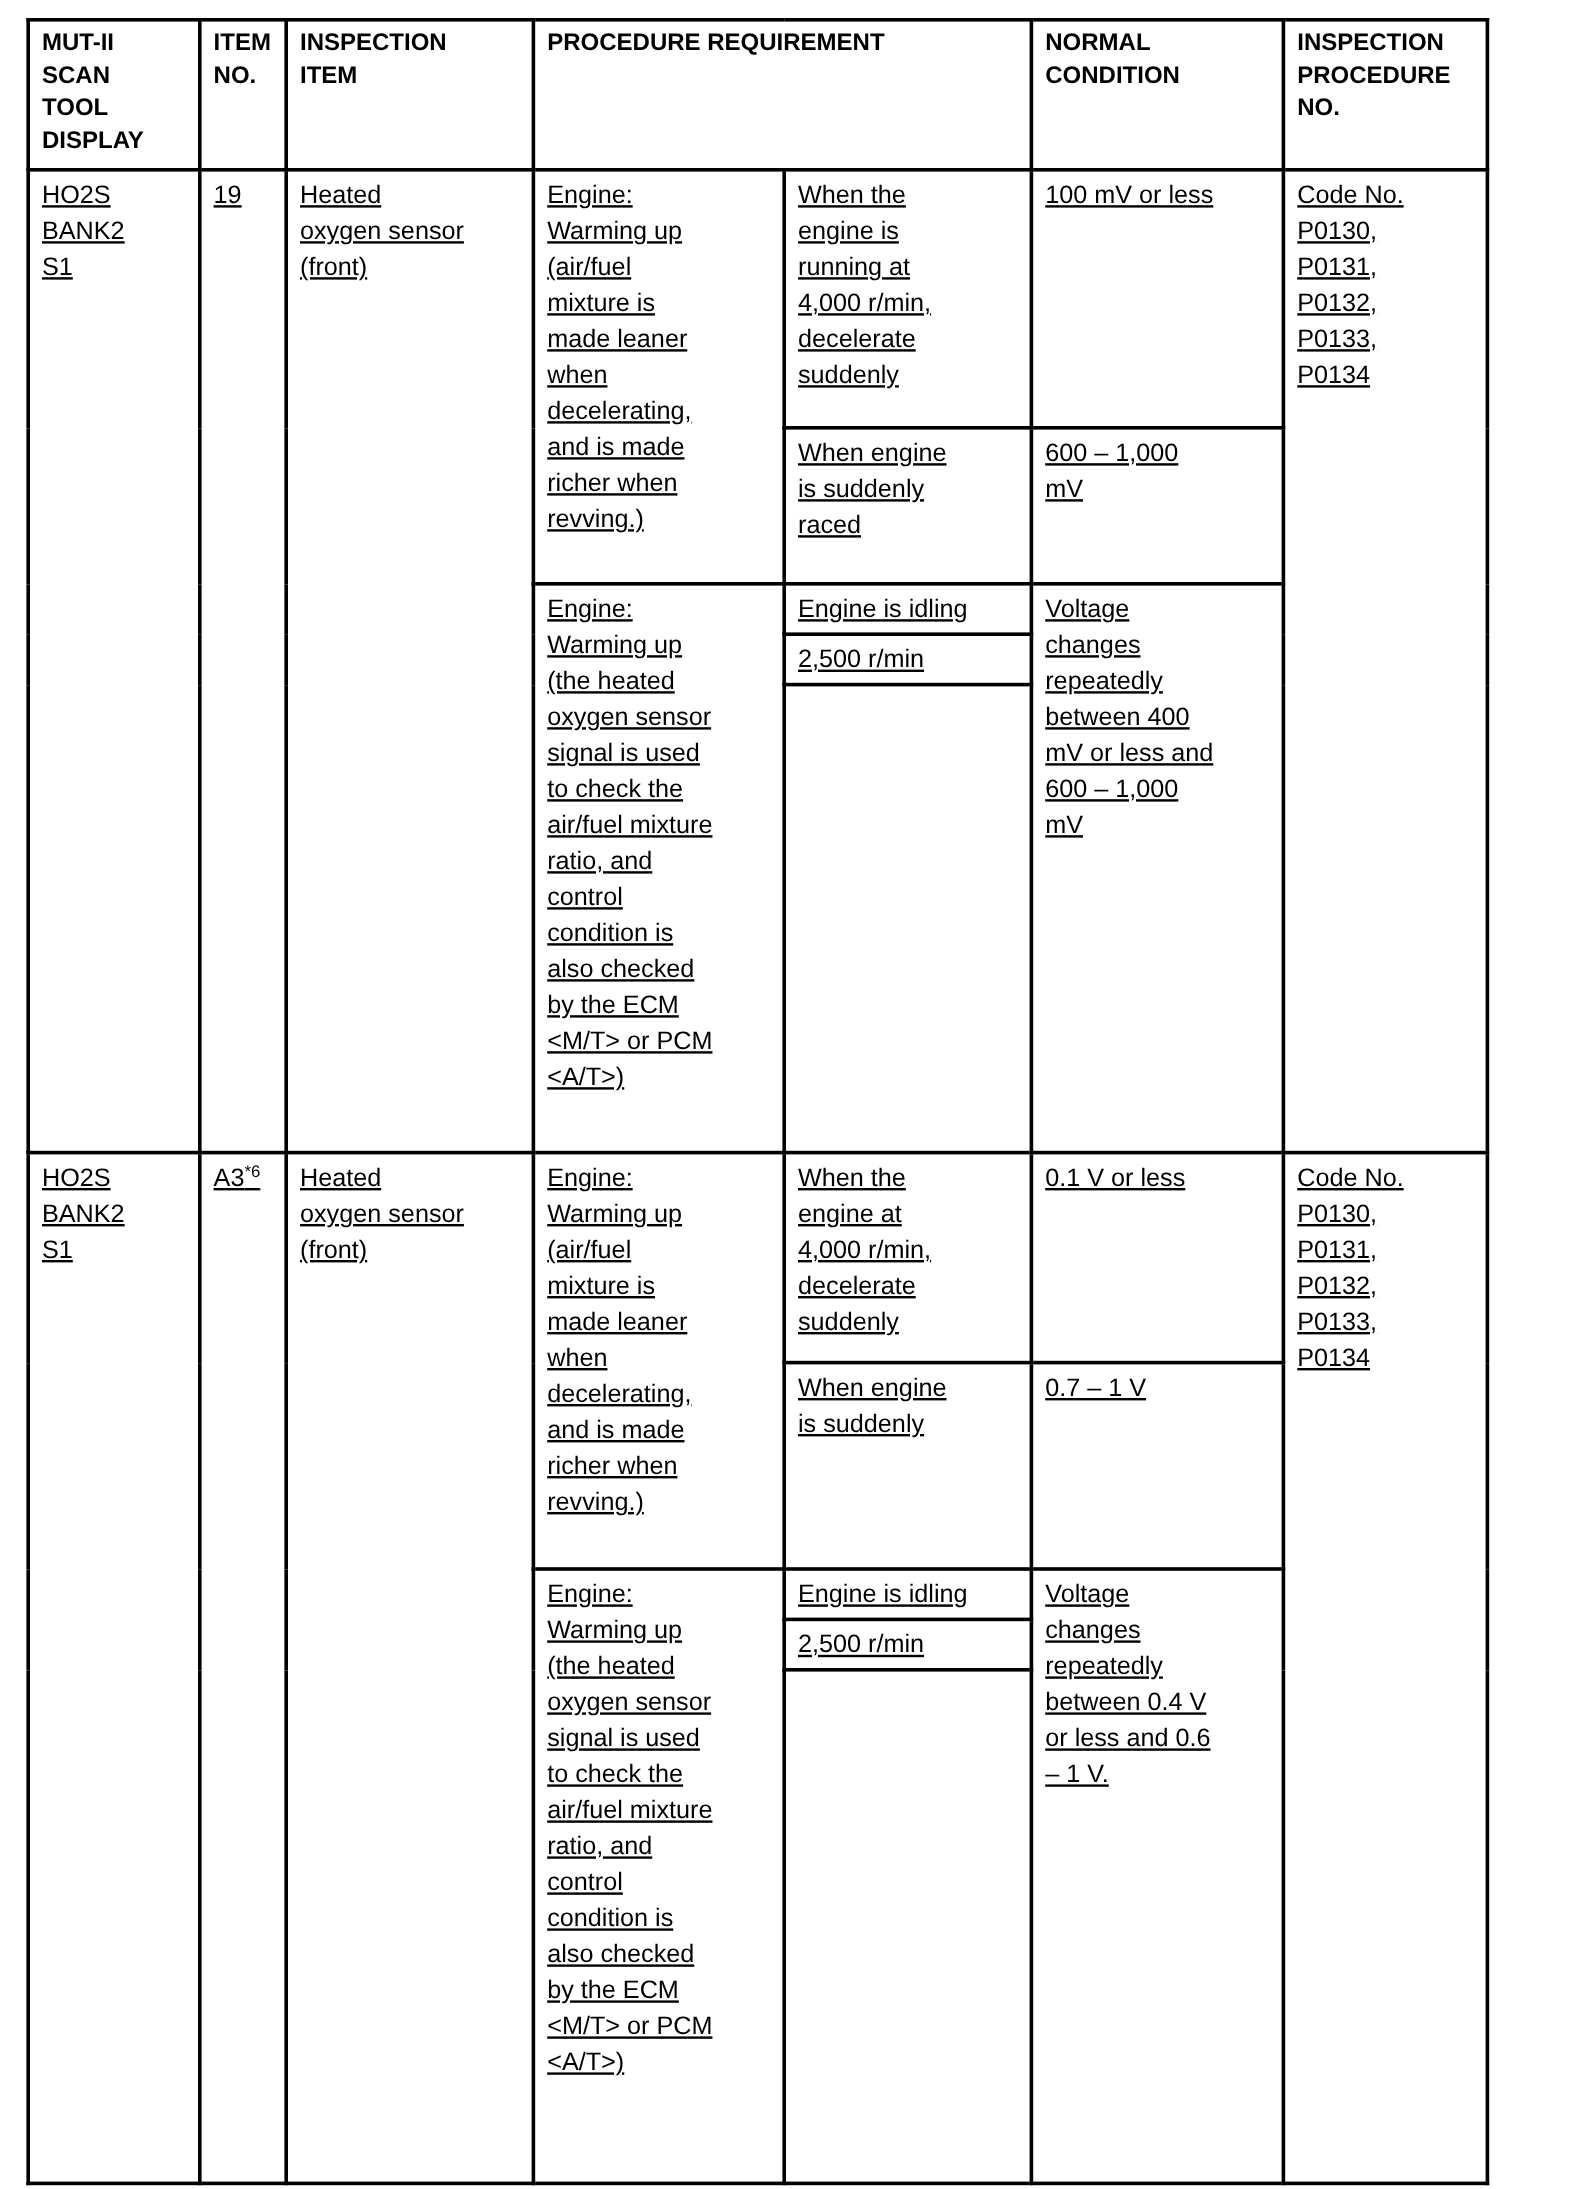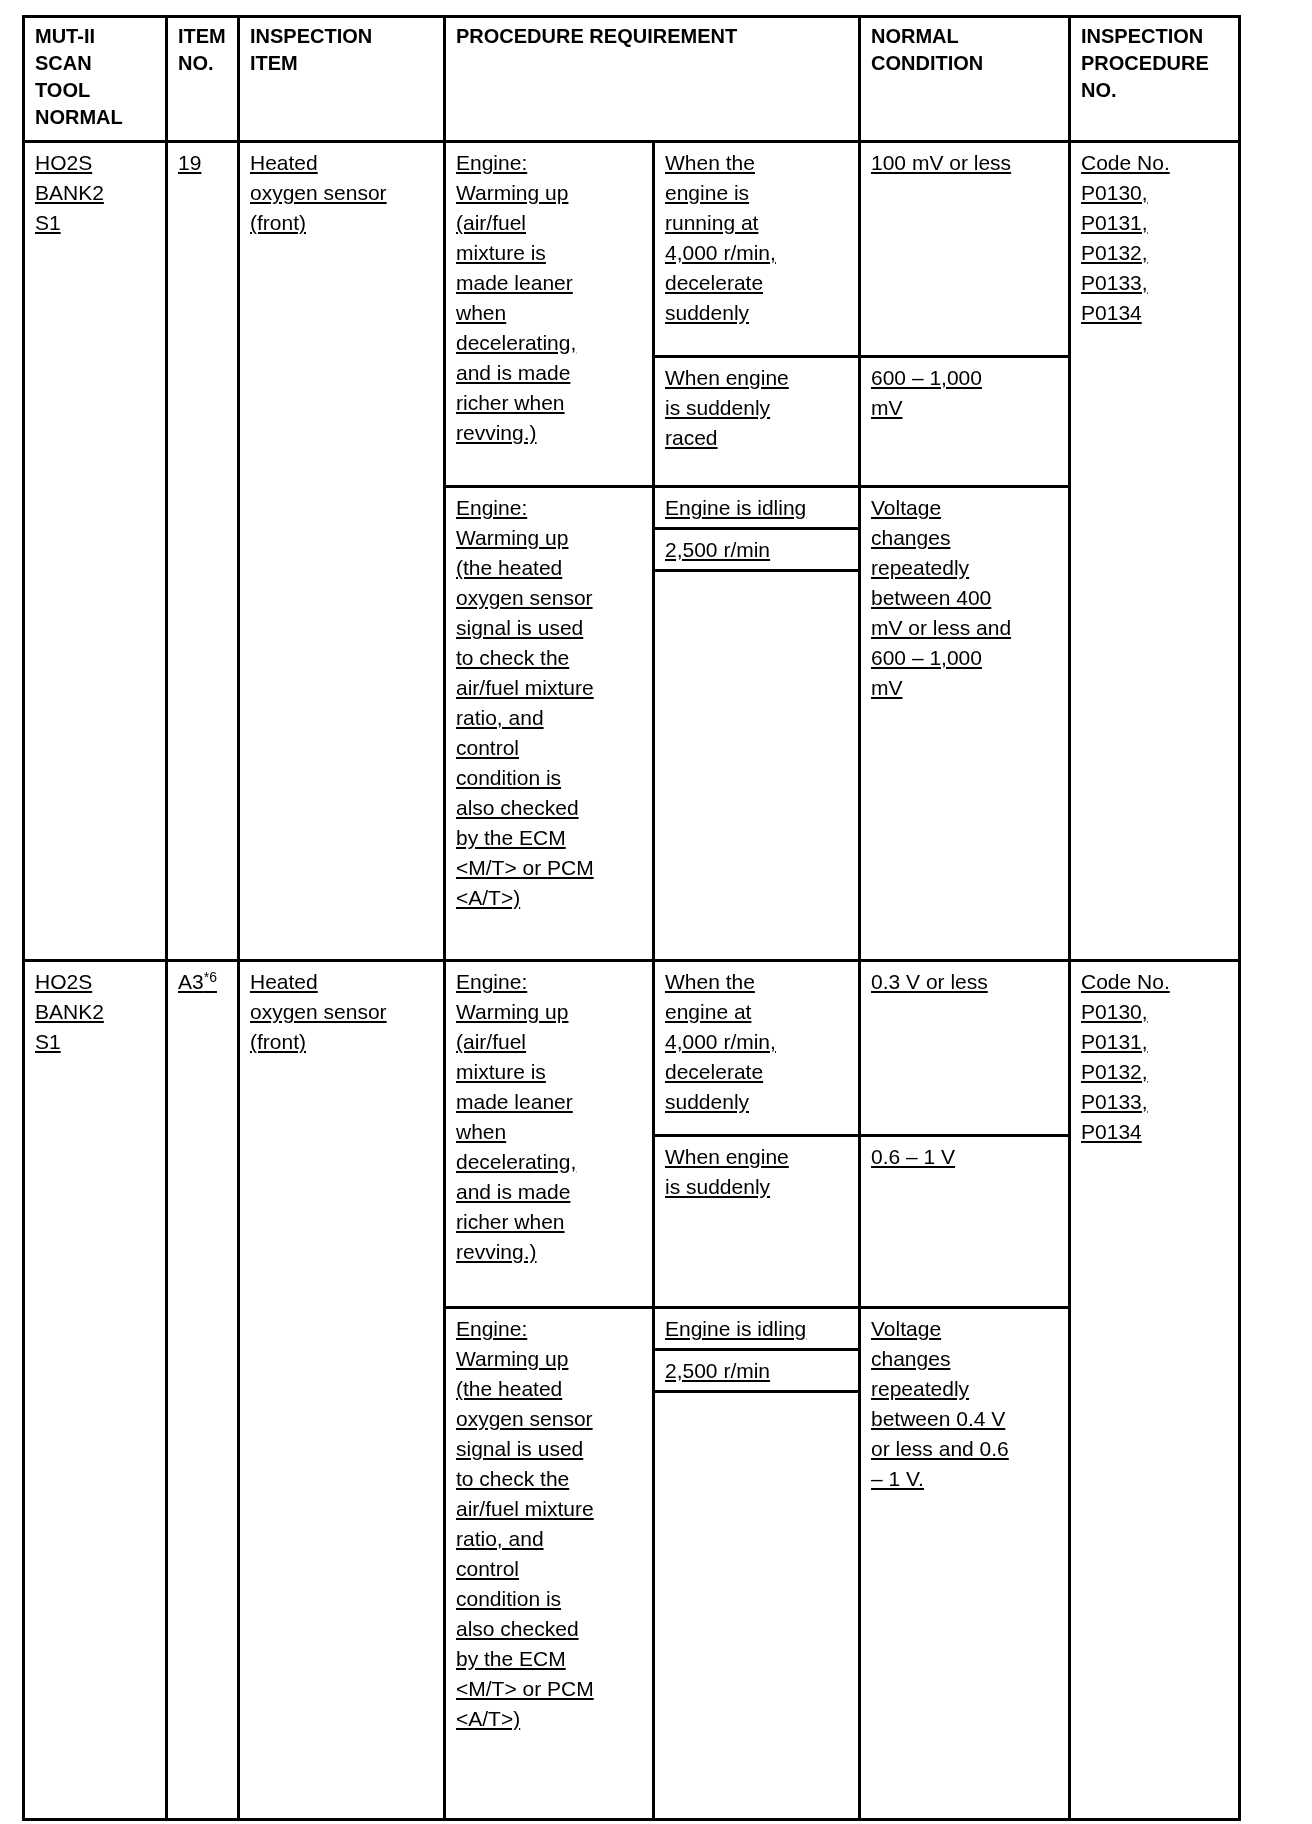--- a/index.html
+++ b/index.html
@@ -72,21 +72,21 @@
       <col style="width:206px">
       <col style="width:210px">
       <col style="width:170px">
     </colgroup>
     <tbody>
 
       <tr class="h-hdr">
         <th>MUT-II
 SCAN
 TOOL
-NORMAL</th>
+DISPLAY</th>
         <th>ITEM
 NO.</th>
         <th>INSPECTION
 ITEM</th>
         <th colspan="2">PROCEDURE REQUIREMENT</th>
         <th>NORMAL
 CONDITION</th>
         <th>INSPECTION
 PROCEDURE
 NO.</th>
@@ -178,32 +178,32 @@
 when
 decelerating,
 and is made
 richer when
 revving.)</td>
         <td>When the
 engine at
 4,000 r/min,
 decelerate
 suddenly</td>
-        <td>0.3 V or less</td>
+        <td>0.1 V or less</td>
         <td rowspan="5">Code No.
 P0130,
 P0131,
 P0132,
 P0133,
 P0134</td>
       </tr>
       <tr class="h-r7">
         <td>When engine
 is suddenly</td>
-        <td>0.6 – 1 V</td>
+        <td>0.7 – 1 V</td>
       </tr>
       <tr class="h-r8">
         <td rowspan="3">Engine:
 Warming up
 (the heated
 oxygen sensor
 signal is used
 to check the
 air/fuel mixture
 ratio, and

